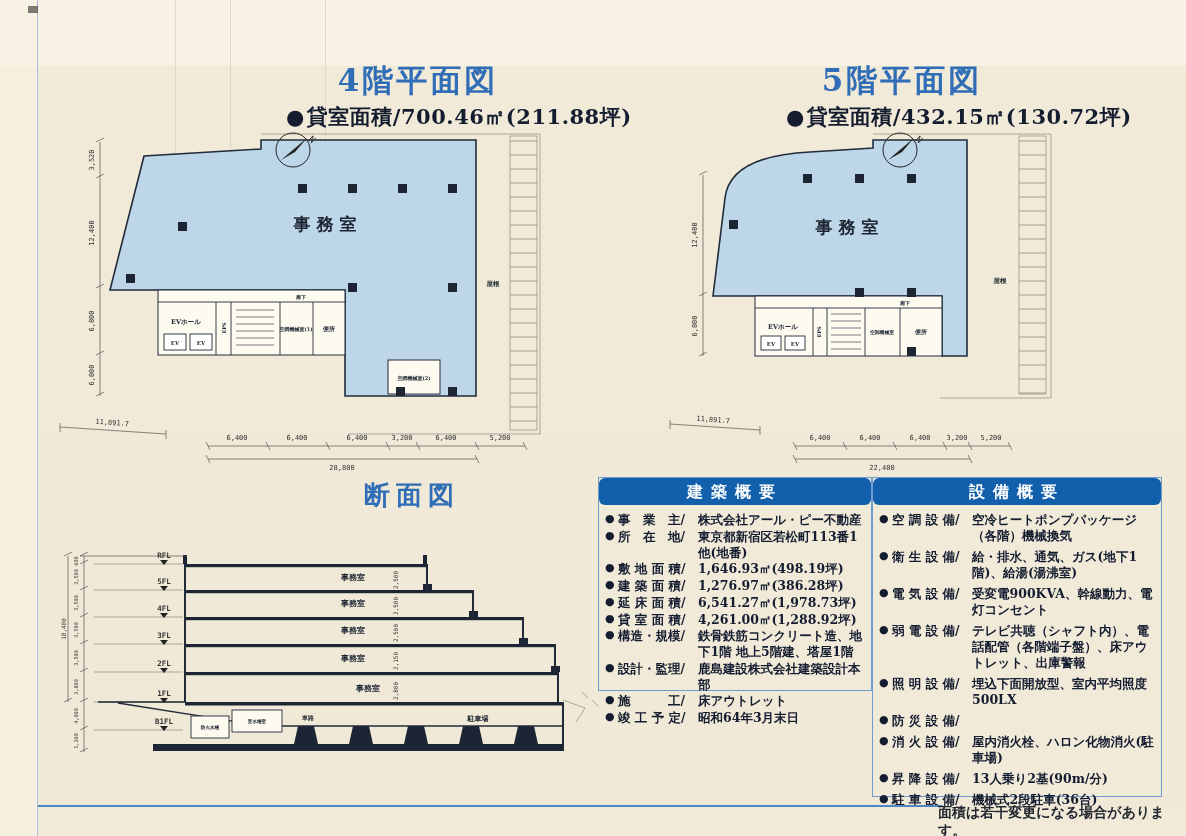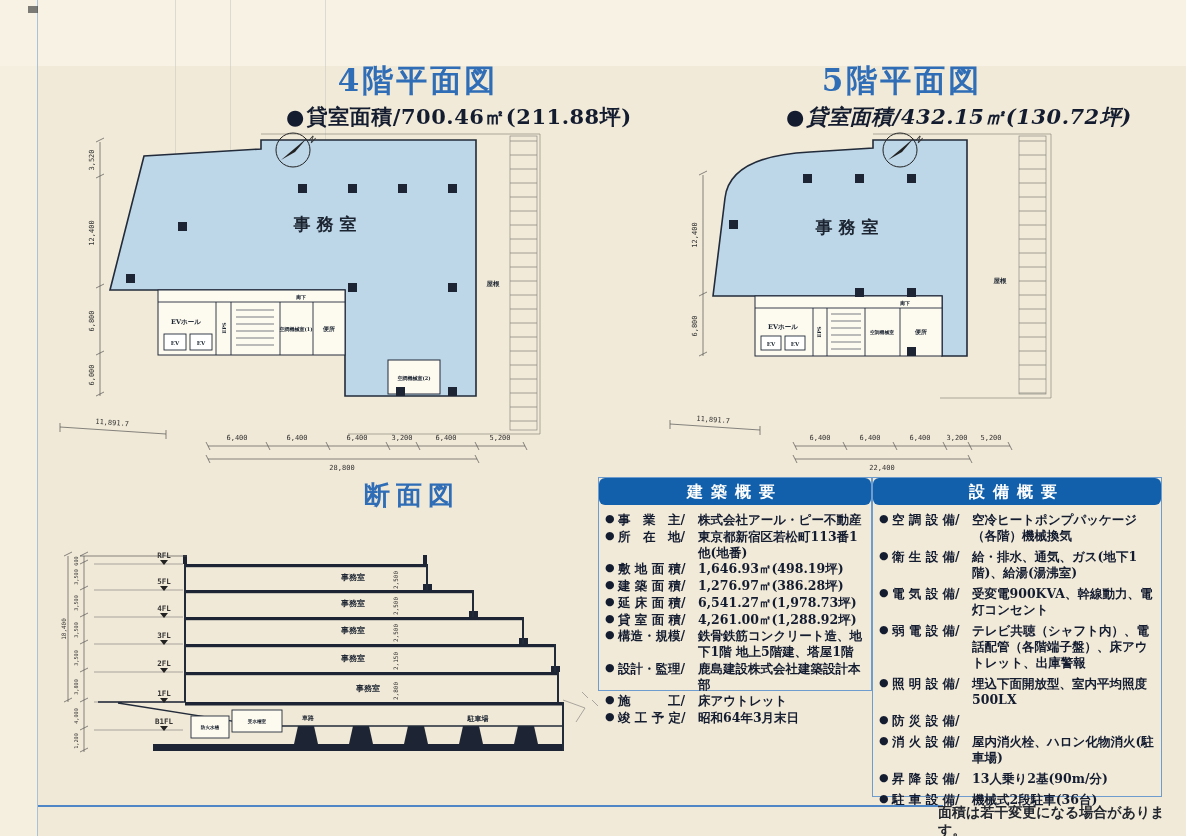--- a/index.html
+++ b/index.html
@@ -12,21 +12,21 @@
   .speck{position:absolute;left:28px;top:6px;width:10px;height:7px;background:#3a3a3a;opacity:.65;}
   .tint{position:absolute;left:38px;top:430px;right:0;height:380px;background:#f0e7d7;opacity:.55;}
 
   .title{position:absolute;color:#2f6db6;font-weight:bold;text-align:center;}
   .t4,.t5{font-size:31px;letter-spacing:3px;}
   .t4{left:283px;top:60px;width:270px;}
   .t5{left:772px;top:60px;width:260px;}
   .tsec{left:322px;top:478px;width:180px;font-size:26px;letter-spacing:6px;}
   .arealine{position:absolute;font-size:21px;font-weight:bold;color:#141c30;letter-spacing:.5px;}
   .a4{left:286px;top:103px;}
-  .a5{left:786px;top:103px;font-style:italic;}
+  .a5{left:786px;top:103px;}
   .arealine .blt{margin-right:2px;}
 
   svg{position:absolute;}
   #svg4{left:48px;top:128px;}
   #svg5{left:655px;top:128px;}
   #svgsec{left:58px;top:540px;}
   svg text{font-family:"DejaVu Sans Mono",monospace;fill:#333;}
   svg text.jp{font-family:"DejaVu Serif",serif;fill:#1b2430;font-weight:bold;}
   .thin{stroke:#8a8a80;stroke-width:.7;fill:none;}
   .wall{stroke:#222b3a;fill:none;}

